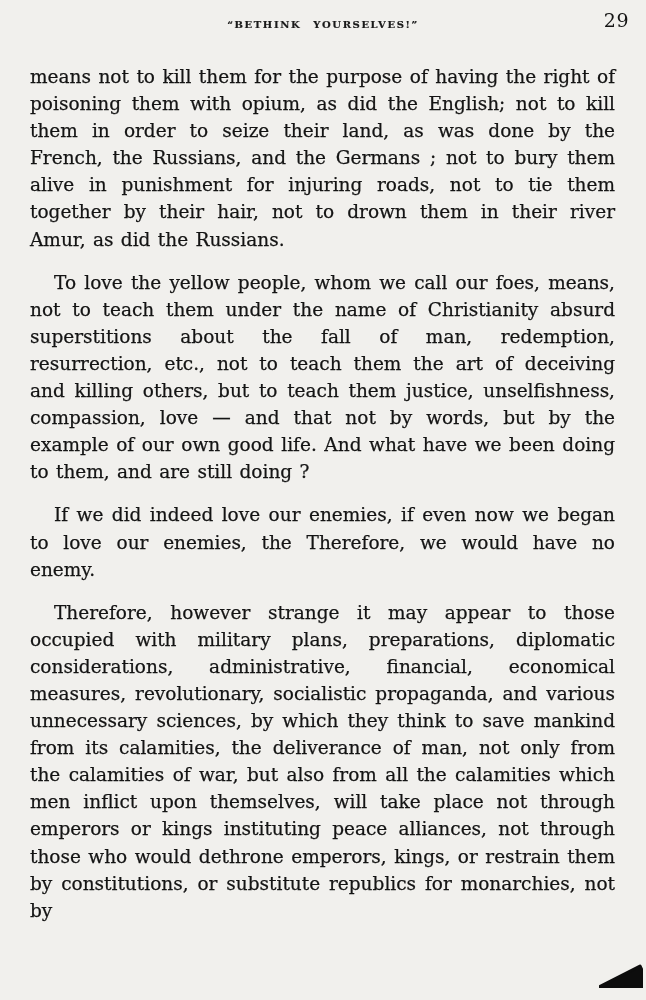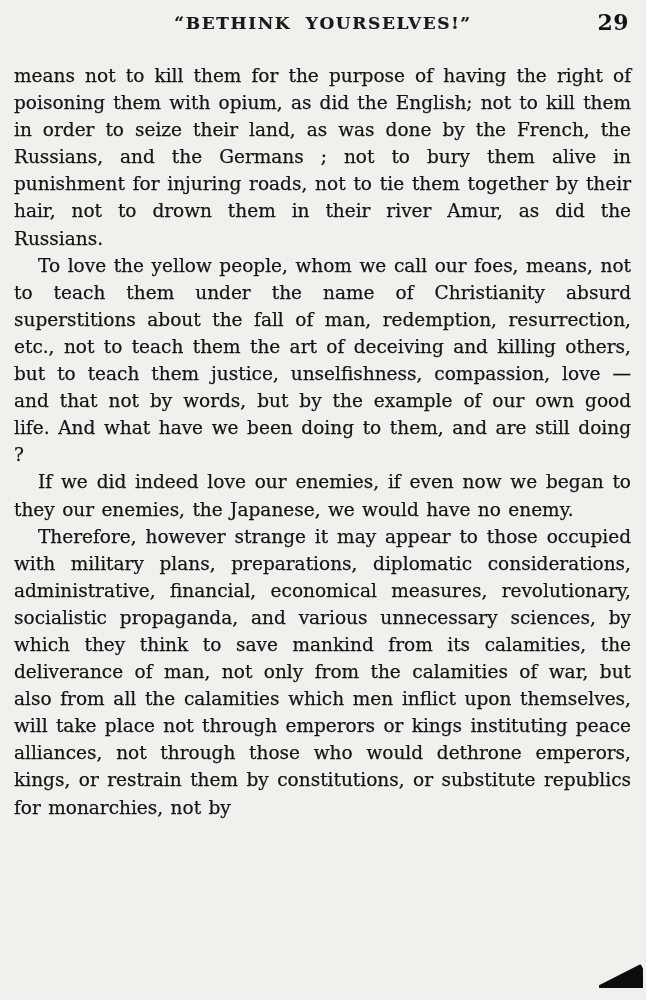--- a/index.html
+++ b/index.html
@@ -18,46 +18,46 @@
     color: #141414;
     box-sizing: border-box;
   }
   .page-header {
     position: relative;
     padding-top: 13px;
     height: 34px;
     text-align: center;
   }
   .header-title {
-    font-size: 17px;
+    font-size: 10px;
     font-weight: bold;
     letter-spacing: 1.6px;
     word-spacing: 7px;
     color: #1a1a1a;
     -webkit-text-stroke: 0.2px currentColor;
   }
   .page-number {
     position: absolute;
     top: 9px;
     right: 17px;
-    font-size: 22px;
-    font-weight: bold;
+    font-size: 19px;
+    font-weight: normal;
     letter-spacing: 0.5px;
   }
   .page-body {
     padding: 0 15px 0 14px;
     margin-top: 15px;
     text-align: justify;
     font-size: 18.5px;
     line-height: 27.1px;
     word-spacing: 1.5px;
     -webkit-text-stroke: 0.25px currentColor;
   }
   .para {
-    margin: 0;
+    margin: 16px;
     text-indent: 24px;
   }
   .para.no-indent {
     text-indent: 0;
   }
   .scan-artifact {
     position: absolute;
     right: 3px;
     bottom: 12px;
     line-height: 0;
@@ -69,21 +69,21 @@
 <div class="page">
 
   <header class="page-header">
     <span class="header-title">“BETHINK YOURSELVES!”</span>
     <span class="page-number">29</span>
   </header>
 
   <main class="page-body">
     <p class="para no-indent">means not to kill them for the purpose of having the right of poisoning them with opium, as did the English; not to kill them in order to seize their land, as was done by the French, the Russians, and the Germans ; not to bury them alive in punishment for injuring roads, not to tie them together by their hair, not to drown them in their river Amur, as did the Russians.</p>
     <p class="para">To love the yellow people, whom we call our foes, means, not to teach them under the name of Christianity absurd superstitions about the fall of man, redemption, resurrection, etc., not to teach them the art of deceiving and killing others, but to teach them justice, unselfishness, compassion, love — and that not by words, but by the example of our own good life.  And what have we been doing to them, and are still doing ?</p>
-    <p class="para">If we did indeed love our enemies, if even now we began to they our enemies, the Japanese, we would have no enemy.</p>
+    <p class="para">If we did indeed love our enemies, if even now we began to love our enemies, the Therefore, we would have no enemy.</p>
     <p class="para">Therefore, however strange it may appear to those occupied with military plans, preparations, diplomatic considerations, administrative, financial, economical measures, revolutionary, socialistic propaganda, and various unnecessary sciences, by which they think to save mankind from its calamities, the deliverance of man, not only from the calamities of war, but also from all the calamities which men inflict upon themselves, will take place not through emperors or kings instituting peace alliances, not through those who would dethrone emperors, kings, or restrain them by constitutions, or substitute republics for monarchies, not by</p>
   </main>
 
   <div class="scan-artifact">
     <svg width="44" height="24" viewBox="0 0 44 24" aria-hidden="true">
       <polygon points="0,23 41,2 44,8 44,23 4,24" fill="#0d0d0d" stroke="#0d0d0d" stroke-width="3" stroke-linejoin="round"></polygon>
     </svg>
   </div>
 
 </div>

